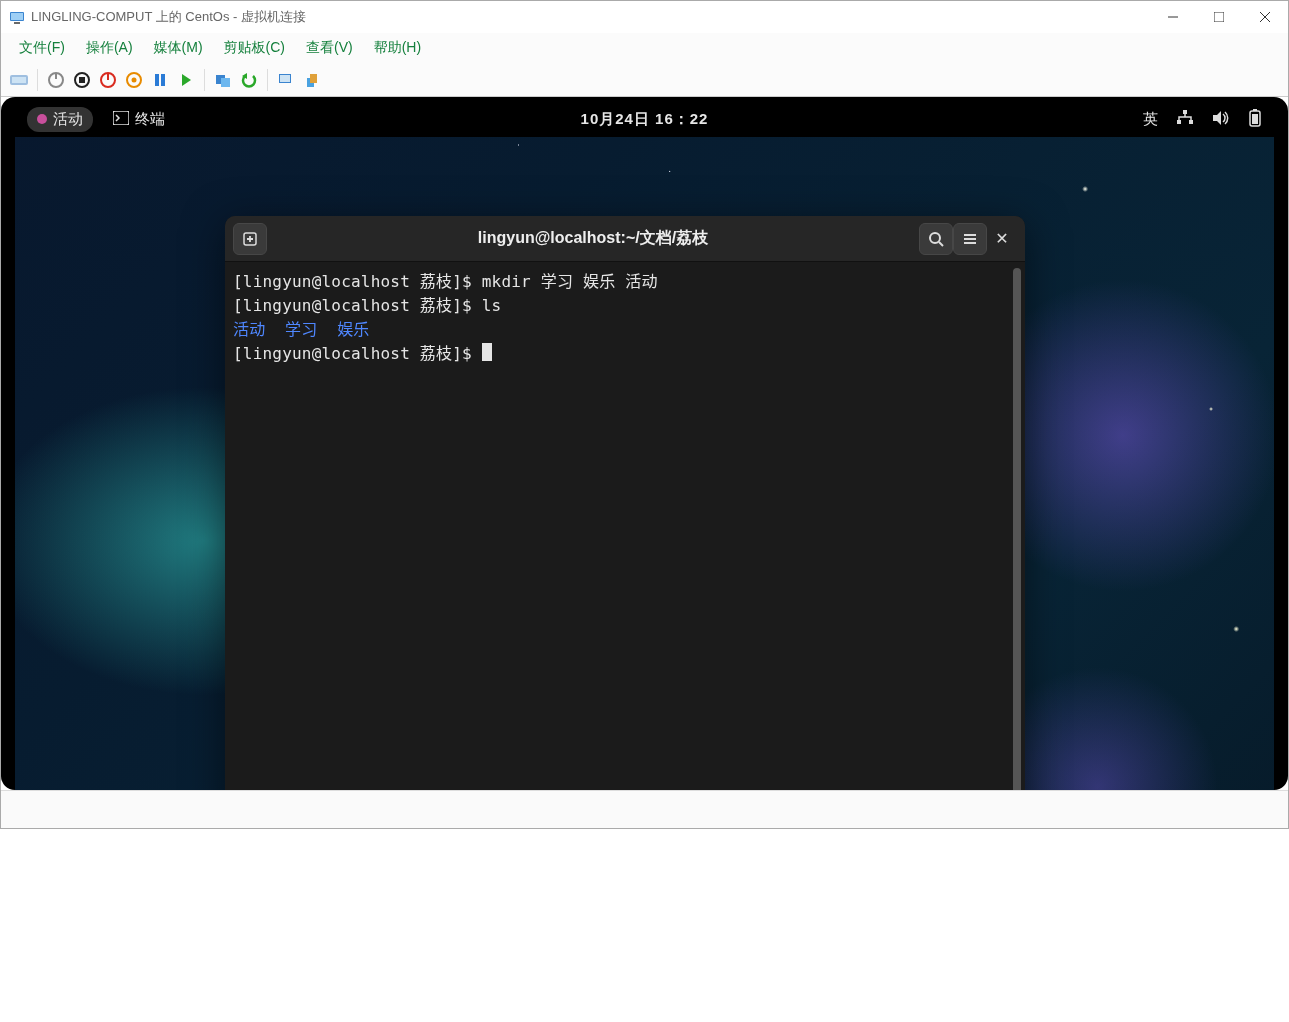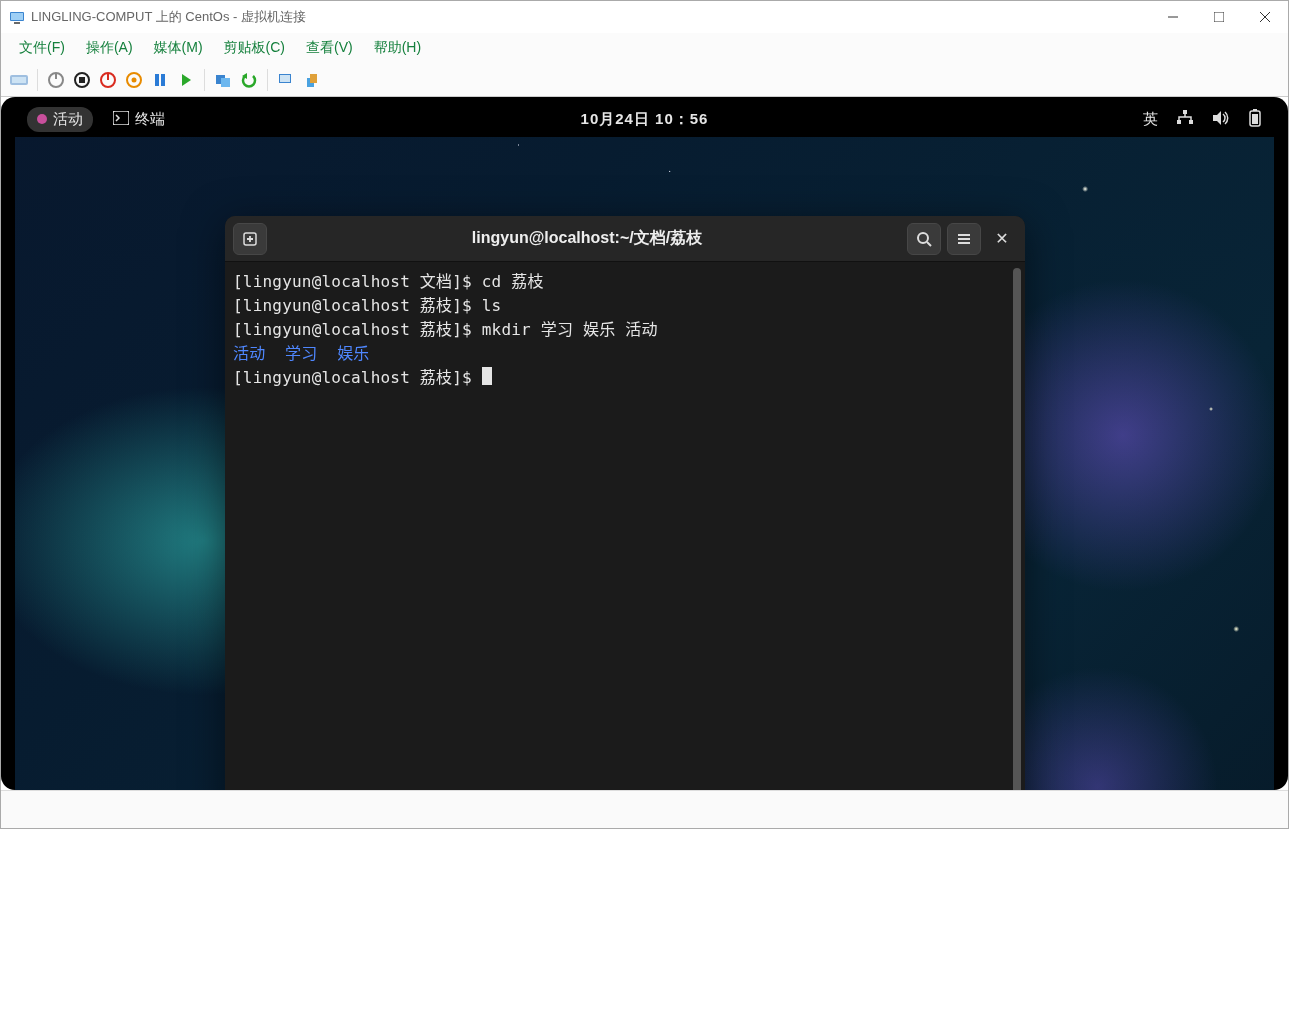--- a/index.html
+++ b/index.html
@@ -46,21 +46,21 @@
 
 .gnome-top { position:absolute; top:0; left:0; right:0; height:36px; background:#000; color:#e6e6e6; display:flex; align-items:center; padding:0 12px; font-size:15px; }
 .gnome-top .left { display:flex; align-items:center; gap:10px; }
 .gnome-top .pill { display:flex; align-items:center; gap:6px; padding:3px 10px; border-radius:12px; }
 .gnome-top .active { background:#333; }
 .gnome-top .center { position:absolute; left:50%; transform:translateX(-50%); font-weight:600; letter-spacing:1px; }
 .gnome-top .right { margin-left:auto; display:flex; align-items:center; gap:18px; }
 
 
 .term-win { position:absolute; left:210px; top:115px; width:800px; height:625px; background:#1b1b1b; border-radius:10px; box-shadow:0 8px 40px rgba(0,0,0,.5); display:flex; flex-direction:column; overflow:hidden; }
-.term-header { height:46px; background:#262626; border-bottom:1px solid #111; display:flex; align-items:center; padding:0 8px; gap:6px; }
+.term-header { height:46px; background:#262626; border-bottom:1px solid #111; display:flex; align-items:center; padding:0 8px; gap:0; }
 .term-header .hbtn { width:34px; height:32px; background:#3a3a3a; border-radius:6px; display:flex; align-items:center; justify-content:center; color:#ddd; border:1px solid #474747; }
 .term-header .title { flex:1; text-align:center; color:#eee; font-weight:600; font-size:16px; }
 .term-header .close { width:30px; text-align:center; color:#ddd; font-size:16px; }
 .term-body { flex:1; background:#1b1b1b; color:#e5e5e5; font-family:"DejaVu Sans Mono","Noto Sans Mono CJK SC",monospace; font-size:16px; padding:8px 12px 8px 8px; position:relative; }
 .term-line { white-space:pre; line-height:24px; letter-spacing:.2px; }
 .dir-blue { color:#4f87ff; }
 .cursor { display:inline-block; width:10px; height:18px; background:#e5e5e5; vertical-align:-2px; }
 .term-scroll { position:absolute; right:4px; top:6px; bottom:6px; width:8px; background:#555; border-radius:4px; }
 
 .bottom-strip { height:38px; background:#fafafa; border-top:1px solid #ddd; }
@@ -189,21 +189,21 @@
             <span>活动</span>
           </span>
           <span class="pill">
             <span><svg width="16" height="14" viewBox="0 0 16 14">
                   <rect x="0" y="0" width="16" height="14" rx="2" fill="none" stroke="#ddd" stroke-width="1.5"></rect>
                   <path d="M3 4 L6 7 L3 10" stroke="#ddd" stroke-width="1.5" fill="none"></path>
                 </svg></span>
             <span>终端</span>
           </span>
         </div>
-        <div class="center">10月24日 10：56</div>
+        <div class="center">10月24日 16：22</div>
         <div class="right">
           <span>英</span>
           <span><svg width="18" height="16" viewBox="0 0 18 16">
                 <rect x="7" y="0" width="4" height="4" fill="#ddd"></rect>
                 <rect x="1" y="10" width="4" height="4" fill="#ddd"></rect>
                 <rect x="13" y="10" width="4" height="4" fill="#ddd"></rect>
                 <path d="M9 4 V7 H3 V10 M9 7 H15 V10" stroke="#ddd" stroke-width="1.5" fill="none"></path>
               </svg></span>
           <span><svg width="18" height="16" viewBox="0 0 18 16">
                 <polygon points="1,5 5,5 9,1 9,15 5,11 1,11" fill="#ddd"></polygon>
@@ -237,23 +237,22 @@
           <div class="hbtn">
             <svg width="16" height="16" viewBox="0 0 16 16">
                 <line x1="2" y1="4" x2="14" y2="4" stroke="#ddd" stroke-width="2"></line>
                 <line x1="2" y1="8" x2="14" y2="8" stroke="#ddd" stroke-width="2"></line>
                 <line x1="2" y1="12" x2="14" y2="12" stroke="#ddd" stroke-width="2"></line>
               </svg>
           </div>
           <div class="close">✕</div>
         </div>
         <div class="term-body">
-          <div class="term-line"><span>[lingyun@localhost 文档]$ </span><span>cd 荔枝</span></div>
+          <div class="term-line"><span>[lingyun@localhost 荔枝]$ </span><span>mkdir 学习 娱乐 活动</span></div>
           <div class="term-line"><span>[lingyun@localhost 荔枝]$ </span><span>ls</span></div>
-          <div class="term-line"><span>[lingyun@localhost 荔枝]$ </span><span>mkdir 学习 娱乐 活动</span></div>
           <div class="term-line"><span class="dir-blue">活动</span><span>  </span><span class="dir-blue">学习</span><span>  </span><span class="dir-blue">娱乐</span></div>
           <div class="term-line"><span>[lingyun@localhost 荔枝]$ </span><span class="cursor"></span></div>
           <div class="term-scroll"></div>
         </div>
       </div>
 
     </div>
   </div>
 
   <div class="bottom-strip"></div>

